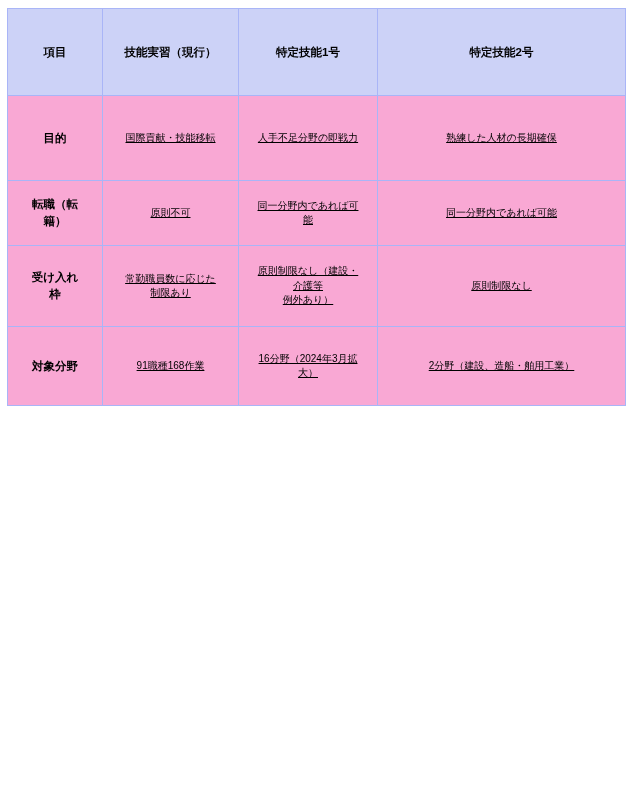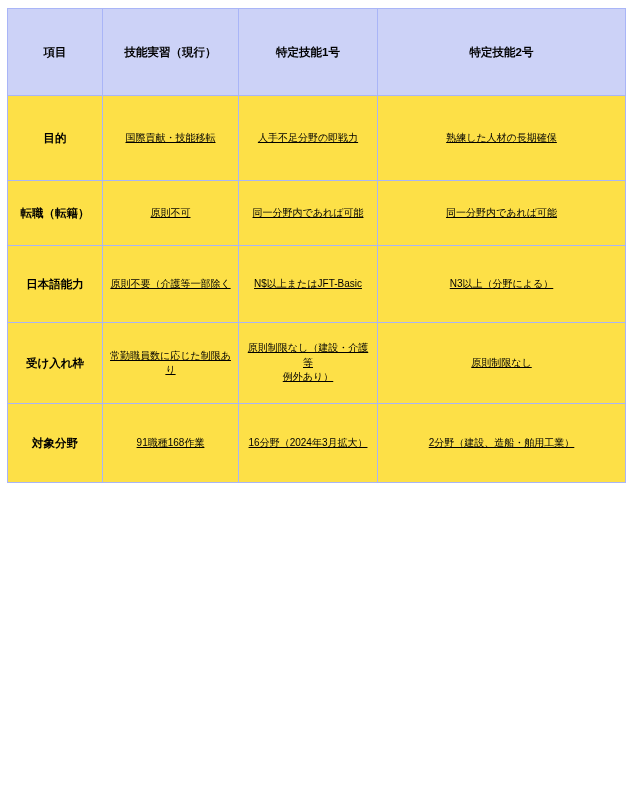--- a/index.html
+++ b/index.html
@@ -31,37 +31,37 @@
   table.comparison col.c0 { width: 95px; }
   table.comparison col.c1 { width: 136px; }
   table.comparison col.c2 { width: 139px; }
   table.comparison col.c3 { width: 248px; }
 
   table.comparison th,
   table.comparison td {
     border: 1px solid #a9b5f7;
     text-align: center;
     vertical-align: middle;
-    padding: 4px 6px;
+    padding: 4px 18px;
     line-height: 1.45;
     word-break: break-word;
   }
 
   thead th {
     background: #ccd2f7;
     font-weight: bold;
     font-size: 11.5px;
     height: 78px;
     border-color: #8f9ceb;
   }
 
   tbody td {
     font-size: 10px;
     font-weight: normal;
-    background: #fde047;
+    background: #f9a8d4;
   }
   tbody td.rowlabel {
     font-weight: bold;
     font-size: 11.5px;
   }
 
   tbody tr.r0 td { height: 76px; }
   tbody tr.r1 td { height: 67px; }
   tbody tr.r2 td { height: 56px; }
   tbody tr.r3 td { height: 68px; }
@@ -118,32 +118,20 @@
             <span class="cell-text">原則不可</span>
           </td>
         <td>
             <span class="cell-text">同一分野内であれば可能</span>
           </td>
         <td>
             <span class="cell-text">同一分野内であれば可能</span>
           </td>
       </tr>
 
-      <tr class="r3">
-        <td class="rowlabel">日本語能力</td>
-        <td>
-            <span class="cell-text">原則不要（介護等一部除く</span>
-          </td>
-        <td>
-            <span class="cell-text">N$以上またはJFT-Basic</span>
-          </td>
-        <td>
-            <span class="cell-text">N3以上（分野による）</span>
-          </td>
-      </tr>
 
 
       <tr class="r5">
         <td class="rowlabel">受け入れ枠</td>
         <td>
             <span class="cell-text">常勤職員数に応じた制限あり</span>
           </td>
         <td>
             <span class="cell-text">原則制限なし（建設・介護等
 例外あり）</span>

